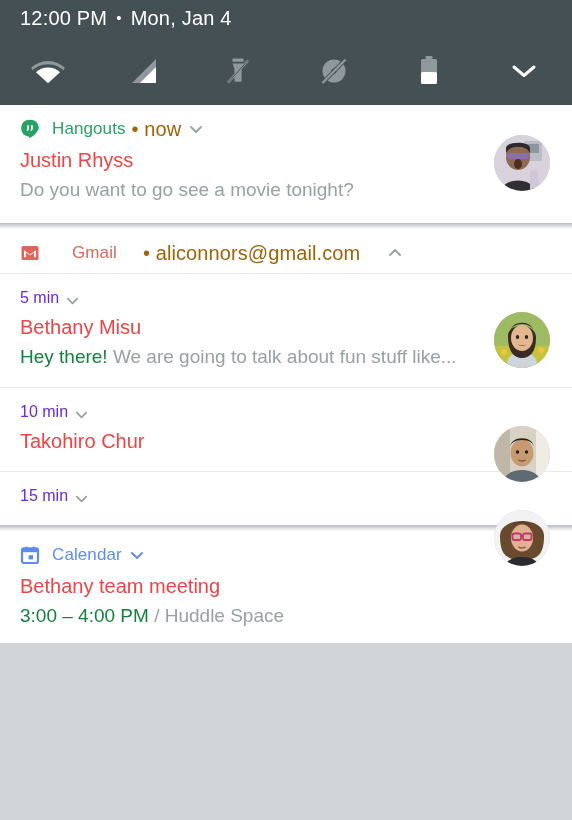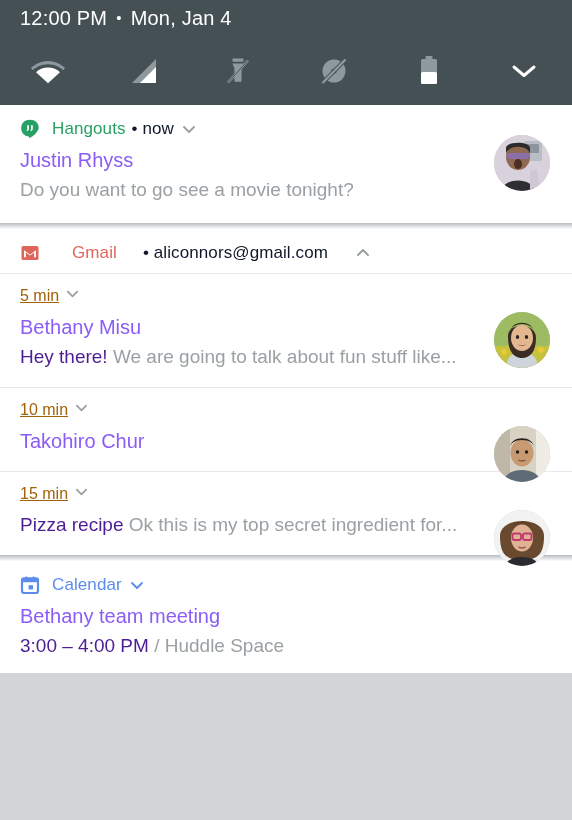--- a/index.html
+++ b/index.html
@@ -97,76 +97,75 @@
     display: block;
   }
   .app-name {
     font-size: 17px;
     letter-spacing: 0.1px;
   }
   .app-name.hangouts { color: #28a164; }
   .app-name.gmail    { color: #e0655a; }
   .app-name.calendar { color: #5b8def; }
   .app-meta {
-    font-size: 17px;
-    color: #0f172a;
+    font-size: 20px;
+    color: #a16207;
     margin-left: 6px;
     letter-spacing: 0.1px;
   }
   .chev {
     margin-left: 8px;
     display: inline-block;
     width: 14px;
     height: 14px;
     flex: 0 0 14px;
   }
 
   
   .notif {
     position: relative;
     padding: 0 110px 0 20px;
   }
   .notif-title {
     font-size: 20px;
-    color: #8b5cf6;
+    color: #ef4444;
     line-height: 30px;
     white-space: nowrap;
     overflow: hidden;
   }
   .notif-text {
     font-size: 19px;
     line-height: 30px;
     color: #9aa0a4;
     white-space: nowrap;
     overflow: hidden;
   }
-  .notif-text .strong { color: #4c1d95; }
+  .notif-text .strong { color: #15803d; }
   .avatar {
     position: absolute;
     right: 22px;
     width: 56px;
     height: 56px;
     border-radius: 50%;
     overflow: hidden;
     background: #c9ccd0;
   }
 
   
   .sub-row {
     position: relative;
     padding: 13px 110px 15px 20px;
   }
   .sub-time {
     font-size: 16px;
-    color: #a16207;
+    color: #6d28d9;
     display: flex;
-    align-items: flex-start;
+    align-items: flex-end;
     height: 20px;
     margin-bottom: 5px;
-    text-decoration: underline;
   }
   .sub-time .chev { margin-left: 7px; width: 13px; height: 13px; flex:0 0 13px;}
 
   .hangouts-block { padding: 0 0 18px 0; }
   .calendar-block { padding: 0 0 12px 0; }
   .gmail-head { padding-bottom: 10px; gap: 20px; }
 </style>
 </head>
 <body>
 
@@ -333,21 +332,20 @@
 
       <div class="hairline"></div>
 
       <div class="sub-row">
         <div class="sub-time">
           <span>15 min</span>
           <svg class="chev" viewBox="0 0 14 14">
             <polyline points="2,5 7,10 12,5" fill="none" stroke="#9aa0a4" stroke-width="1.9" stroke-linecap="round" stroke-linejoin="round"></polyline>
           </svg>
         </div>
-        <div class="notif-text"><span class="strong">Pizza recipe</span> <span>Ok this is my top secret ingredient for...</span></div>
         <div class="avatar" style="top:38px;">
           <svg viewBox="0 0 56 56" width="56" height="56">
             <rect width="56" height="56" fill="#f2f2f2"></rect>
             <path d="M6 26 C6 6 50 6 50 26 C50 44 44 50 28 50 C12 50 6 44 6 26 Z" fill="#6a4a2e"></path>
             <path d="M12 56 C12 44 44 44 44 56 Z" fill="#2a2a30"></path>
             <ellipse cx="28" cy="28" rx="11" ry="13.5" fill="#e0b293"></ellipse>
             <path d="M17 20 C17 9 39 9 39 20 C39 16 34 13 28 13 C22 13 17 16 17 20 Z" fill="#5b3d25"></path>
             <rect x="18.5" y="23.5" width="8.5" height="6.5" rx="2" fill="none" stroke="#c0396e" stroke-width="1.8"></rect>
             <rect x="29" y="23.5" width="8.5" height="6.5" rx="2" fill="none" stroke="#c0396e" stroke-width="1.8"></rect>
             <line x1="27" y1="26" x2="29" y2="26" stroke="#c0396e" stroke-width="1.6"></line>

